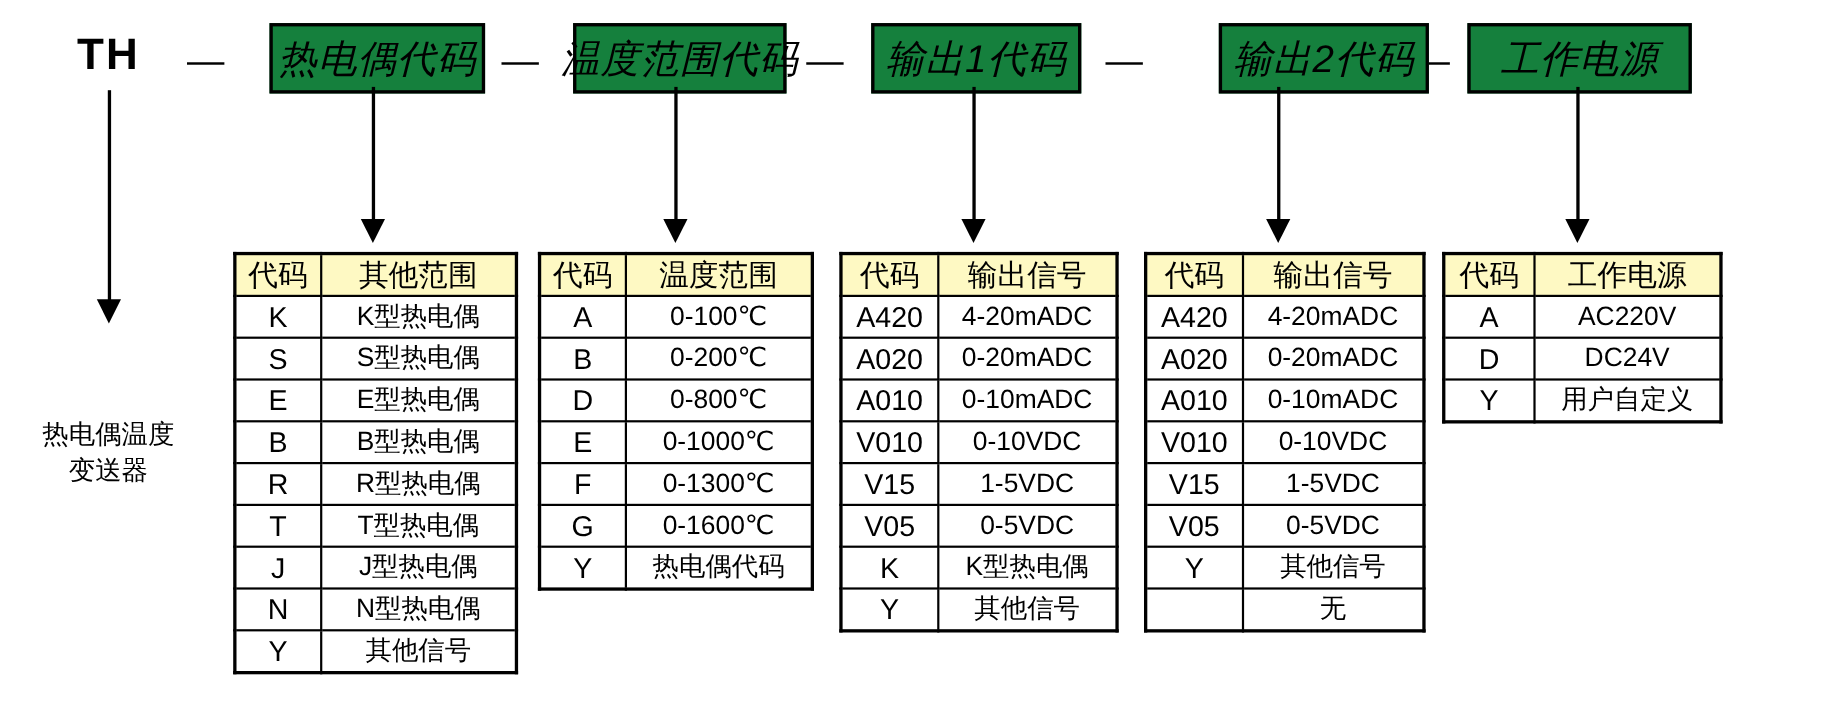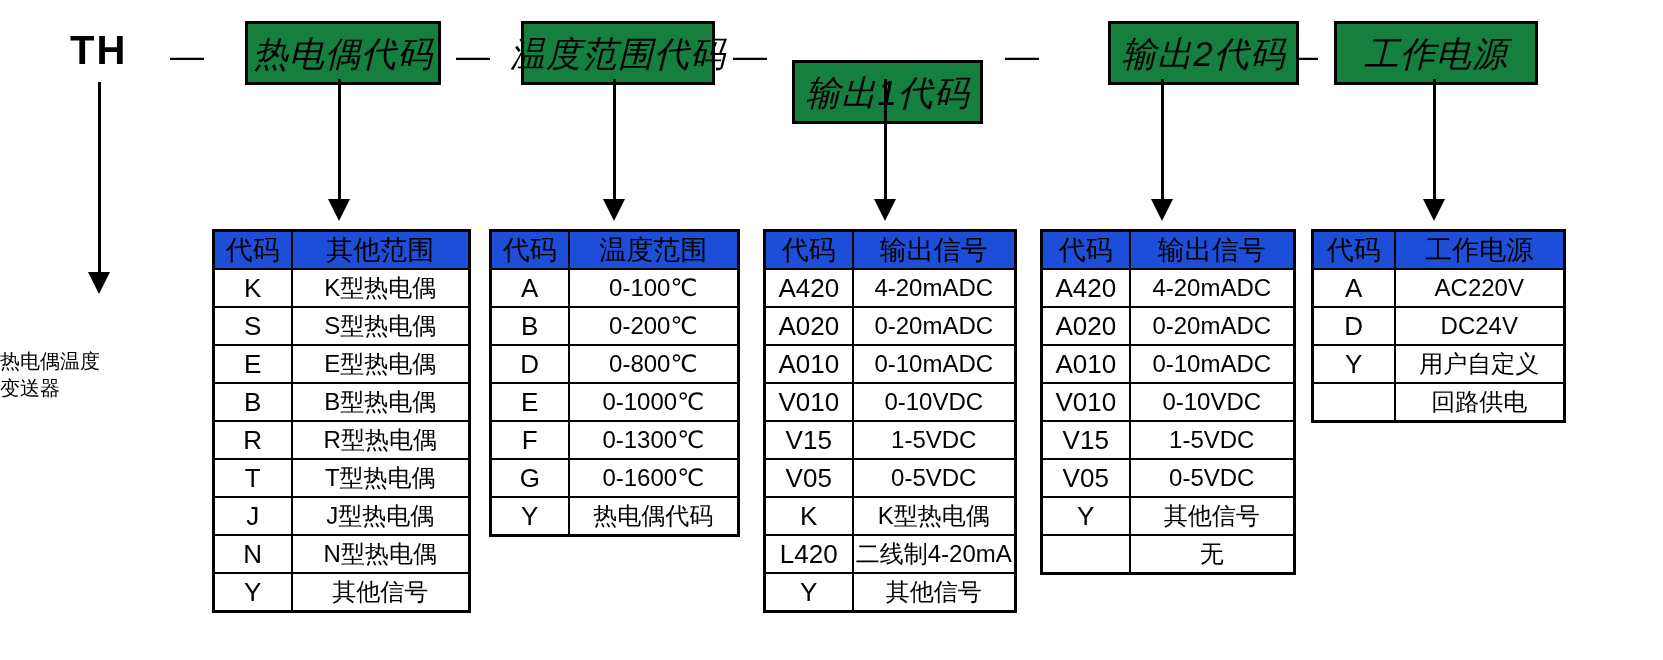--- a/index.html
+++ b/index.html
@@ -32,51 +32,52 @@
     border-top:22px solid #000;
   }
 
   
   .tbl{position:absolute;border-collapse:collapse;table-layout:fixed;background:#fff;}
   .tbl td,.tbl th{
     border:2px solid #000;text-align:center;vertical-align:middle;
     padding:0;font-weight:normal;line-height:1;white-space:nowrap;
   }
   .tbl th{
-    background:#1d4ed8;font-size:27px;height:36px;letter-spacing:0px;
+    background:#fef9c3;font-size:27px;height:36px;letter-spacing:0px;
   }
   .tbl td{font-size:26px;height:36px;}
   .tbl td.code{font-size:26px;}
   .tbl td.val{font-size:24px;}
   .tbl.outer{border:3px solid #000;}
 
   
   .prod-label{
-    position:absolute;text-align:left;font-size:20px;line-height:1.34;
+    position:absolute;text-align:center;font-size:24px;line-height:1.34;
     white-space:pre-line;
+    margin-top:32px;
   }
 </style>
 </head>
 <body>
 
 <div class="th-label" style="left:70px;top:30px;">TH</div>
 
 <div class="dash" style="left:170px;top:38px;">—</div>
 <div class="dash" style="left:456px;top:38px;">—</div>
 <div class="dash" style="left:733px;top:38px;">—</div>
 <div class="dash" style="left:1005px;top:38px;">—</div>
 <div class="dash" style="left:1284px;top:38px;">—</div>
 
 <div class="code-box" style="left:245px;top:21px;width:190px;height:58px;">
   <span>热电偶代码</span>
 </div>
 <div class="code-box" style="left:521px;top:21px;width:188px;height:58px;">
   <span>温度范围代码</span>
 </div>
-<div class="code-box" style="left:792px;top:21px;width:185px;height:58px;margin-top:39px;">
+<div class="code-box" style="left:792px;top:21px;width:185px;height:58px;">
   <span>输出1代码</span>
 </div>
 <div class="code-box" style="left:1070px;top:21px;width:185px;height:58px;margin-left:38px;">
   <span>输出2代码</span>
 </div>
 <div class="code-box" style="left:1334px;top:21px;width:198px;height:58px;">
   <span>工作电源</span>
 </div>
 
 <div class="vline" style="left:98px;top:82px;height:194px;"></div>
@@ -228,24 +229,20 @@
       </tr>
       <tr>
         <td class="code">V05</td>
         <td class="val">0-5VDC</td>
       </tr>
       <tr>
         <td class="code">K</td>
         <td class="val">K型热电偶</td>
       </tr>
       <tr>
-        <td class="code">L420</td>
-        <td class="val">二线制4-20mA</td>
-      </tr>
-      <tr>
         <td class="code">Y</td>
         <td class="val">其他信号</td>
       </tr>
     </tbody>
 </table>
 
 <table class="tbl outer" id="t3" style="left:1040px;top:229px;width:253px;">
   <colgroup>
       <col style="width:88px">
       <col style="width:165px">
@@ -309,18 +306,14 @@
         <td class="val">AC220V</td>
       </tr>
       <tr>
         <td class="code">D</td>
         <td class="val">DC24V</td>
       </tr>
       <tr>
         <td class="code">Y</td>
         <td class="val">用户自定义</td>
       </tr>
-      <tr>
-        <td class="code"></td>
-        <td class="val">回路供电</td>
-      </tr>
     </tbody>
 </table>
 
 </body></html>

